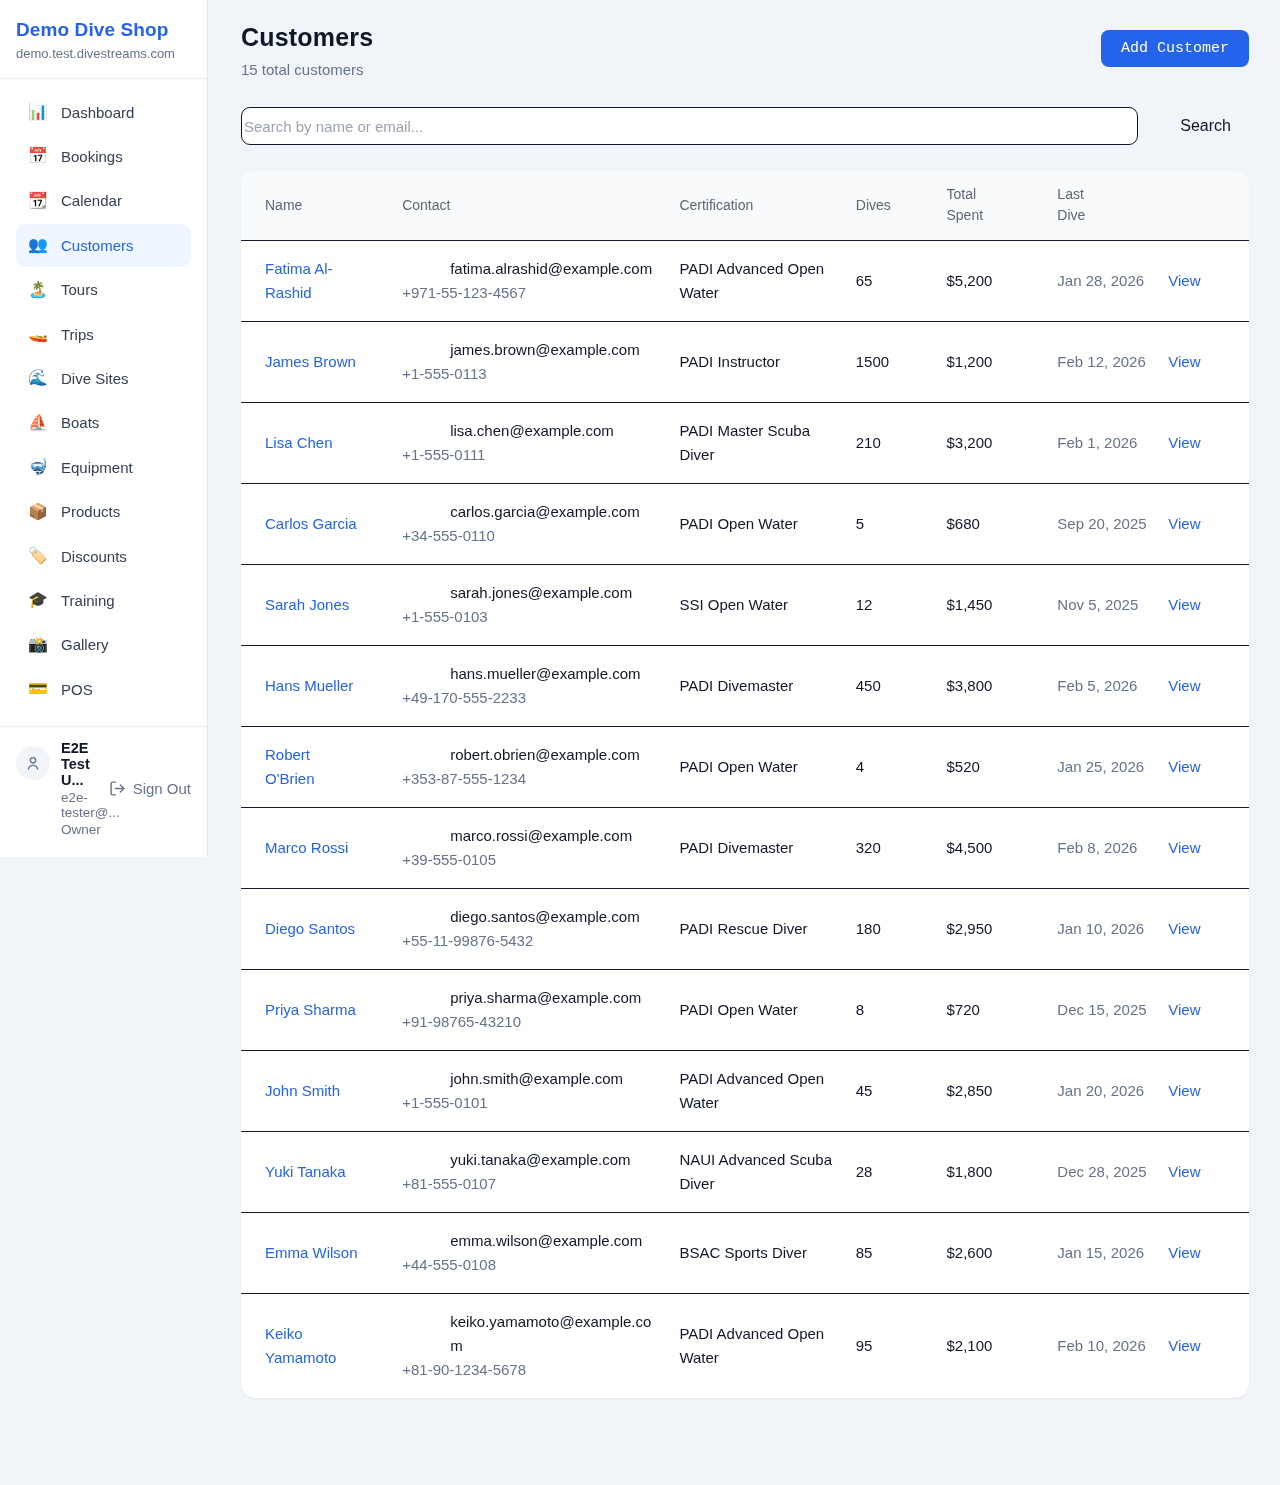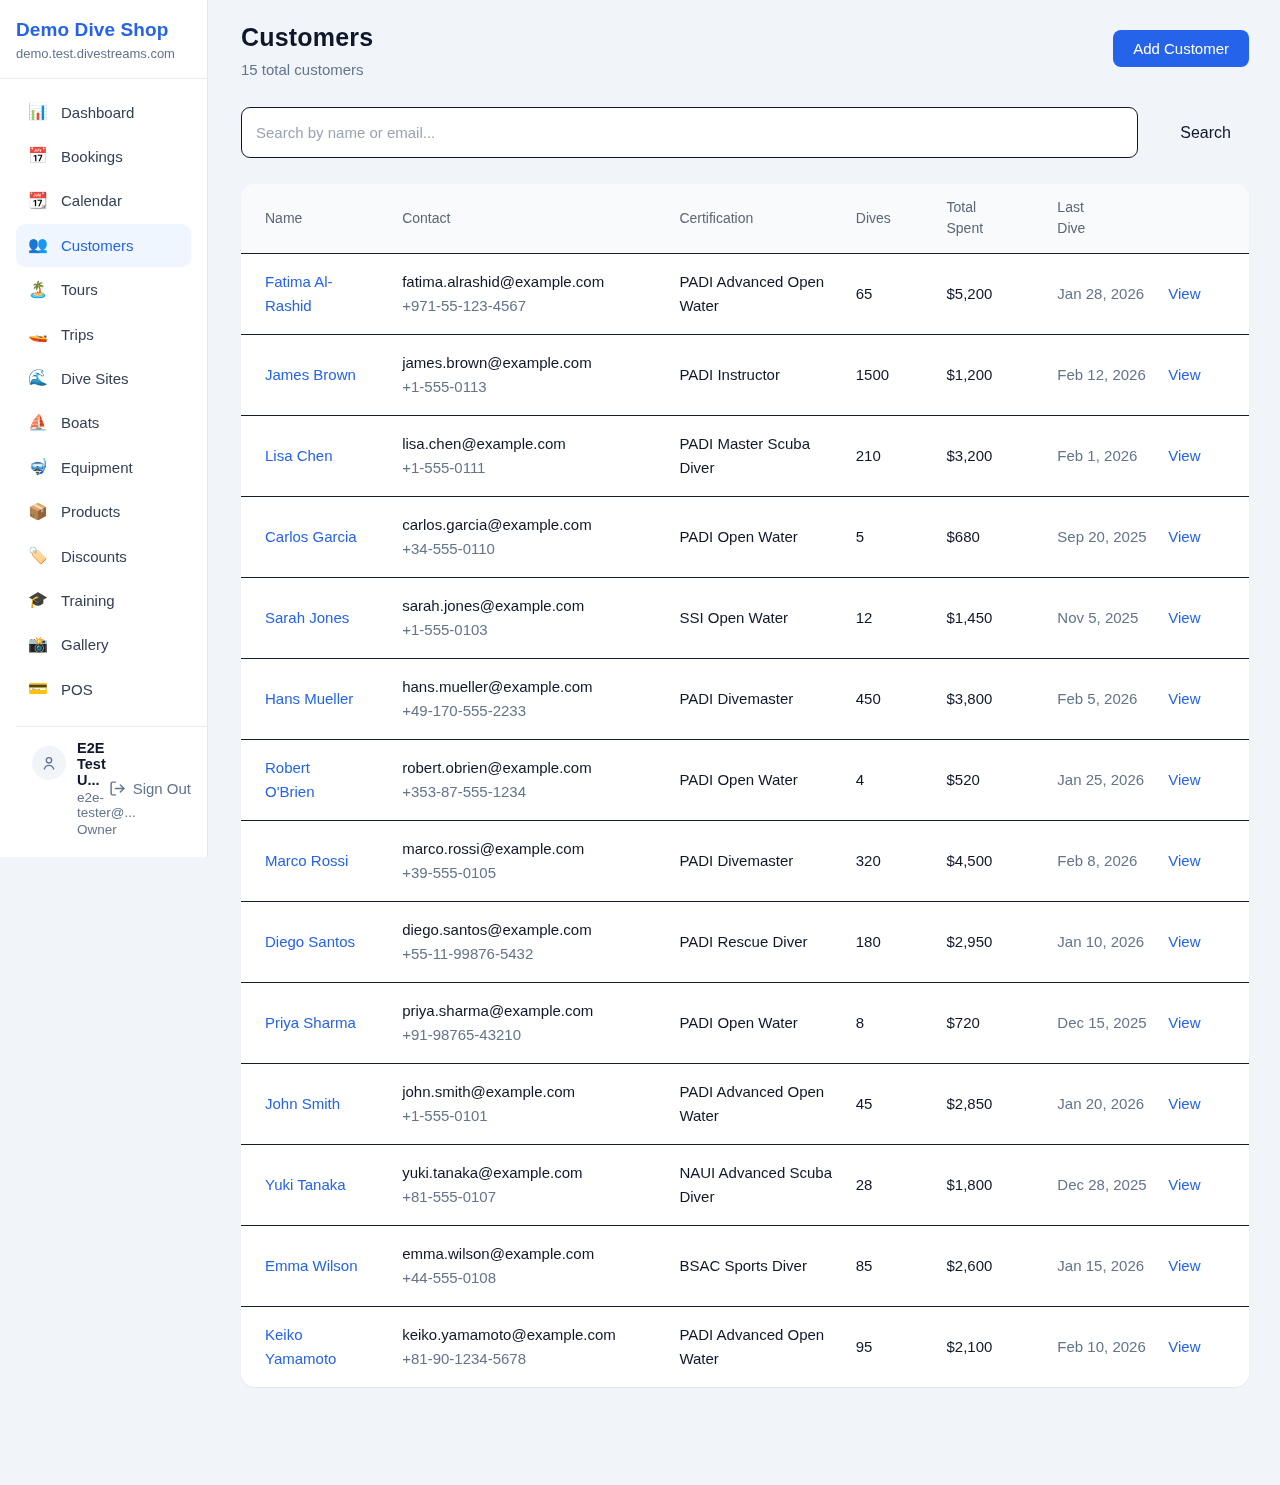--- a/index.html
+++ b/index.html
@@ -27,21 +27,21 @@
     display:flex; align-items:center; gap:13px;
     padding:10px 12px; border-radius:9px;
     color:#334155; font-size:15px; text-decoration:none; cursor:pointer;
     line-height:1.4;
   }
   .nav-item.active { background:#eff6ff; color:#2563eb; font-weight:500; }
   .nav-icon { font-size:16px; width:20px; text-align:center; flex:none; }
   .sidebar-footer {
     border-top:1px solid #e8edf3; margin-top:6px;
     padding:13px 16px 20px;
-    display:flex; gap:11px; align-items:center;margin-left:16px;
+    display:flex; gap:11px; align-items:center;
   }
   .avatar {
     width:34px; height:34px; border-radius:50%;
     background:#f1f5f9; flex:none;
     display:flex; align-items:center; justify-content:center;
     align-self:flex-start; margin-top:6px;
   }
   .user-info { flex:1; min-width:0; }
   .user-name { font-weight:bold; font-size:14.5px; color:#0f172a; }
   .user-email, .user-role { color:#64748b; font-size:13.5px; margin-top:2px; }
@@ -53,27 +53,27 @@
   }
 
   
   main { flex:1; padding:23px 31px 26px 33px; min-width:0; }
   .page-header { display:flex; justify-content:space-between; align-items:flex-start; }
   h1 { margin:0; font-size:25px; font-weight:bold; color:#0f172a; letter-spacing:.2px; }
   .subtitle { color:#64748b; font-size:15px; margin-top:9px; }
   .add-customer {
     background:#2563eb; color:#fff; border:none; border-radius:8px;
     padding:0 20px; height:37px; margin-top:7px;
-    font-size:15px; font-weight:500; font-family:Liberation Sans, sans-serif; cursor:pointer;
+    font-size:15px; font-weight:500; font-family:Liberation Mono, monospace; cursor:pointer;
   }
   .search-row { display:flex; align-items:center; margin-top:29px; }
   .search-input {
-    flex:1; height:51px;
+    flex:1; height:38px;
     border:1px solid #0f172a; border-radius:9px;
-    padding:0 14px; font-size:15px; font-family:inherit;
+    padding:0 2px; font-size:15px; font-family:inherit;
     background:#fff; color:#0f172a; outline:none;
   }
   .search-input::placeholder { color:#9aa3b2; }
   .search-btn {
     background:none; border:none; padding:0 0 0 0;
     margin-left:42px; margin-right:18px;
     color:#0f172a; font-size:16px; font-family:inherit; cursor:pointer;
   }
 
   
@@ -93,21 +93,21 @@
   thead th:first-child { padding-left:24px; }
   thead th[data-name="col-total-spent"],
   thead th[data-name="col-last-dive"] { word-spacing:999px; }
   tbody td {
     padding:16px 10px; line-height:1.6; font-size:15px;
     border-bottom:1px solid #141d2c; vertical-align:middle;
   }
   tbody td:first-child { padding-left:24px; padding-right:30px; }
   tbody tr:last-child td { border-bottom:none; }
   .name-link { color:#2563eb; font-weight:500; text-decoration:none; cursor:pointer; overflow-wrap:break-word; }
-  .email { color:#0f172a; max-width:218px; overflow-wrap:break-word; }
+  .email { color:#0f172a; max-width:218px; overflow-wrap:break-word;margin-left:48px; }
   .phone { color:#64748b; }
   .cert { color:#0f172a; overflow-wrap:break-word; }
   .cert.muted { color:#94a3b8; }
   .dives, .spent { color:#0f172a; }
   .last-dive { color:#64748b; }
   .view-link { color:#2563eb; text-decoration:none; cursor:pointer; }
 </style>
 </head>
 <body>
 

